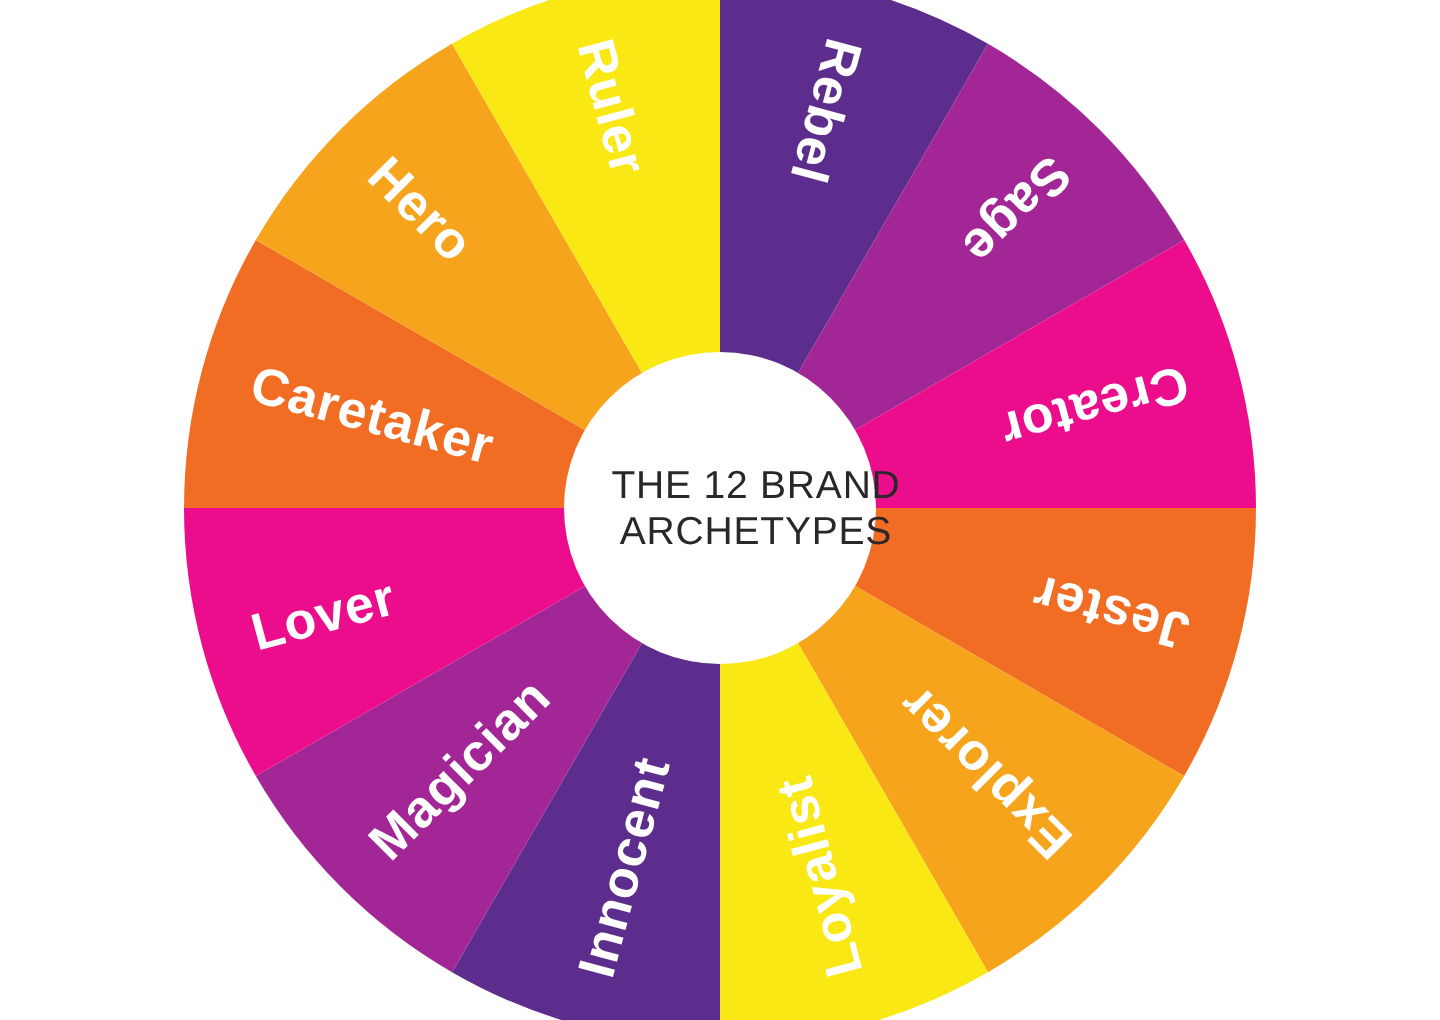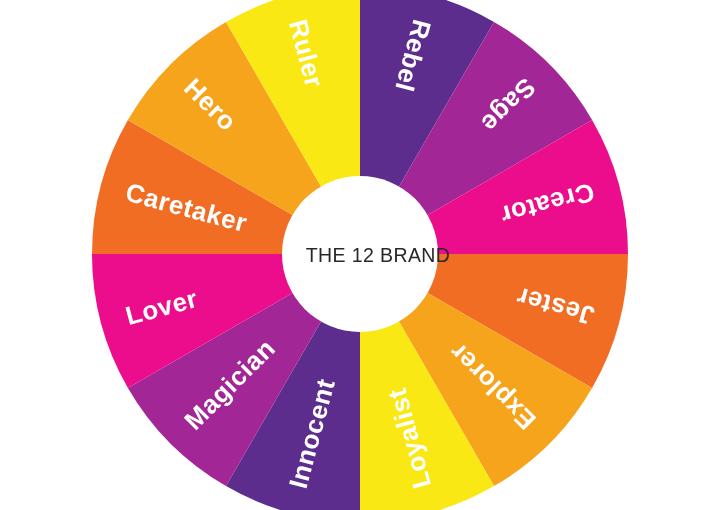--- a/index.html
+++ b/index.html
@@ -67,14 +67,15 @@
       <text x="0" y="0" transform="rotate(165 360 254) translate(360 12) rotate(90)" text-anchor="start" dominant-baseline="central" fill="#ffffff" class="seg-label">Loyalist</text>
       <text x="0" y="0" transform="rotate(195 360 254) translate(360 12) rotate(90)" text-anchor="start" dominant-baseline="central" fill="#ffffff" class="seg-label">Innocent</text>
       <text x="0" y="0" transform="rotate(225 360 254) translate(360 12) rotate(90)" text-anchor="start" dominant-baseline="central" fill="#ffffff" class="seg-label">Magician</text>
       <text x="0" y="0" transform="rotate(255 360 254) translate(360 12) rotate(90)" text-anchor="start" dominant-baseline="central" fill="#ffffff" class="seg-label">Lover</text>
       <text x="0" y="0" transform="rotate(285 360 254) translate(360 12) rotate(90)" text-anchor="start" dominant-baseline="central" fill="#ffffff" class="seg-label">Caretaker</text>
       <text x="0" y="0" transform="rotate(315 360 254) translate(360 12) rotate(90)" text-anchor="start" dominant-baseline="central" fill="#ffffff" class="seg-label">Hero</text>
       <text x="0" y="0" transform="rotate(345 360 254) translate(360 12) rotate(90)" text-anchor="start" dominant-baseline="central" fill="#ffffff" class="seg-label">Ruler</text>
     </svg>
   <div class="center-label" style="color: rgb(43, 39, 40);">
     <div>THE 12 BRAND</div>
+    <div>ARCHETYPES</div>
   </div>
 </div>
 
 </body></html>

